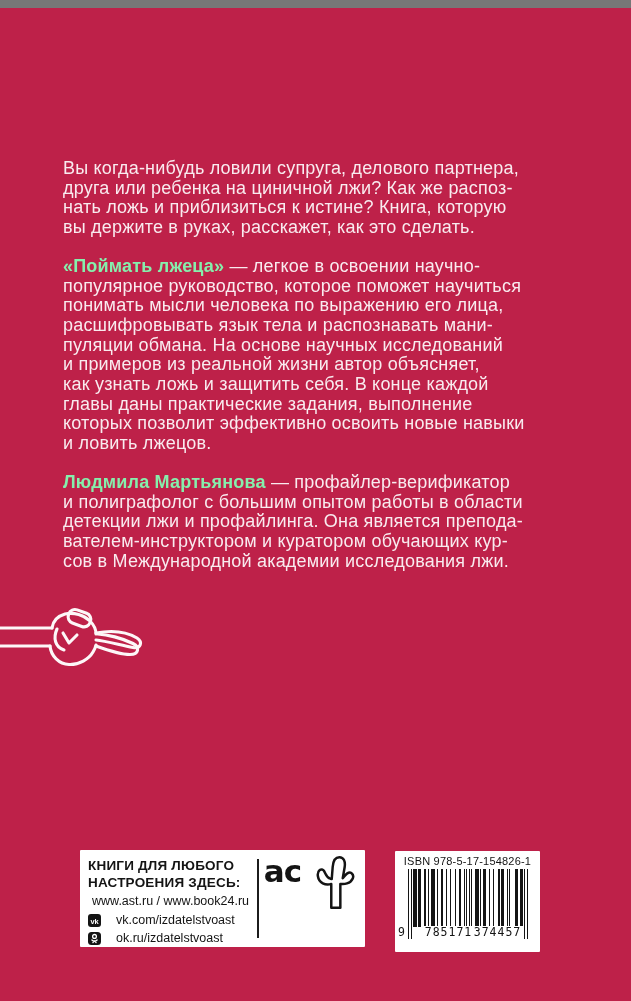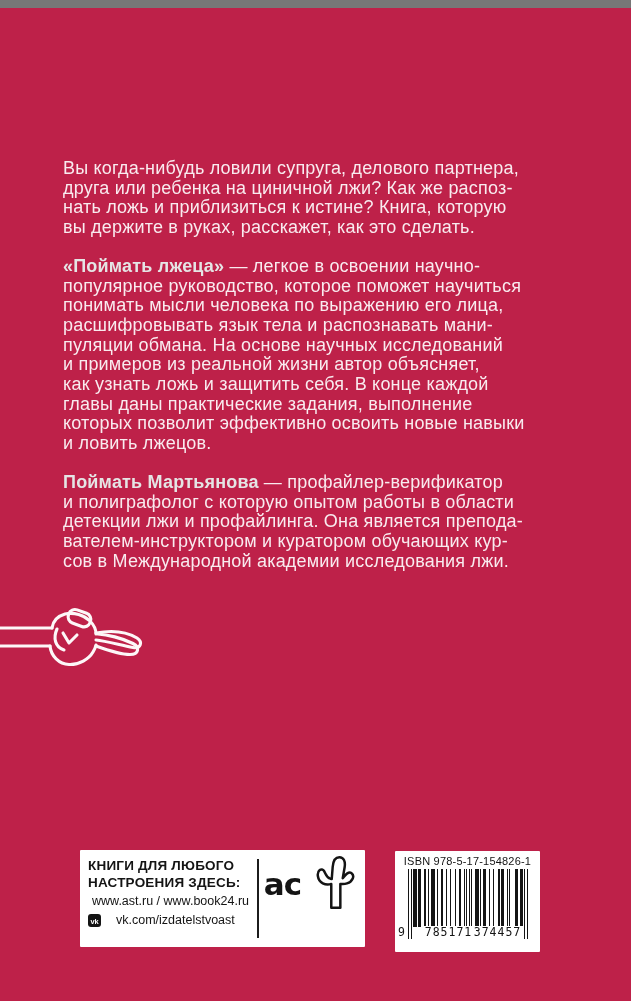--- a/index.html
+++ b/index.html
@@ -14,37 +14,37 @@
     position:relative;width:631px;height:1001px;margin:8px auto;
     background:var(--background);overflow:hidden;
   }
   
   .copy{
     position:absolute;left:63px;top:151px;width:520px;
     color:var(--body-text);
     font-size:18px;line-height:19.7px;letter-spacing:.2px;
   }
   .copy p{margin:0 0 19px;white-space:pre-line;}
-  .copy b{font-weight:700;color:#e5e5e5;}
+  .copy b{font-weight:700;color:#86efac;}
   
   .hand{position:absolute;left:0;top:592px;}
   .hand path,.hand rect{fill:none;stroke:#FDF7F8;stroke-width:3.1;stroke-linecap:round;stroke-linejoin:round;}
   
   .pub-box{
     position:absolute;left:80px;top:842px;width:285px;height:97px;
     background:var(--box-bg);border-radius:1px;color:var(--box-text);
   }
   .pub-left{position:absolute;left:8px;top:7px;width:165px;}
   .pub-header{font-weight:700;font-size:13.5px;line-height:17px;letter-spacing:.2px;white-space:pre-line;}
   .pub-sites{font-size:12.5px;line-height:17px;margin-top:2px;text-align:center;}
   .soc-row{display:flex;align-items:center;gap:15px;font-size:12.5px;line-height:16px;margin-top:2px;}
   .soc-ic{width:13px;height:13px;flex:0 0 auto;display:block;}
   .pub-divider{position:absolute;left:177px;top:9px;bottom:9px;width:1.5px;background:#1c1c1c;}
   .pub-right{position:absolute;left:179px;top:4px;width:104px;text-align:center;}
-  .logo-row{display:flex;align-items:center;justify-content:center;gap:15px;height:56px;}
+  .logo-row{display:flex;align-items:flex-start;justify-content:center;gap:15px;height:56px;}
   .logo-as{font-family:"DejaVu Sans",sans-serif;font-weight:900;font-size:31px;line-height:30px;letter-spacing:-1px;transform:translateY(2px);}
   .logo-caption{font-weight:700;font-size:9.5px;line-height:13px;letter-spacing:.6px;margin-top:3px;white-space:pre-line;}
   
   .bc-box{
     position:absolute;left:395px;top:843px;width:145px;height:101px;
     background:var(--box-bg);border-radius:1px;color:var(--box-text);
   }
   .bc-isbn{position:absolute;left:0;right:0;top:4px;text-align:center;font-size:11px;letter-spacing:.2px;}
   .bc-bars{position:absolute;left:13px;top:18px;}
   .bc-digits{position:absolute;left:0;top:75px;width:100%;height:13px;
@@ -67,22 +67,22 @@
     <p><b>«Поймать лжеца»</b><span> — легкое в освоении научно-
 популярное руководство, которое поможет научиться
 понимать мысли человека по выражению его лица,
 расшифровывать язык тела и распознавать мани-
 пуляции обмана. На основе научных исследований
 и примеров из реальной жизни автор объясняет,
 как узнать ложь и защитить себя. В конце каждой
 главы даны практические задания, выполнение
 которых позволит эффективно освоить новые навыки
 и ловить лжецов.</span></p>
-    <p><b>Поймать Мартьянова</b><span> — профайлер-верификатор
-и полиграфолог с которую опытом работы в области
+    <p><b>Людмила Мартьянова</b><span> — профайлер-верификатор
+и полиграфолог с большим опытом работы в области
 детекции лжи и профайлинга. Она является препода-
 вателем-инструктором и куратором обучающих кур-
 сов в Международной академии исследования лжи.</span></p>
   </div>
 
   <svg class="hand" width="150" height="78" viewBox="0 0 150 78" aria-hidden="true">
 
     <path d="M-3,28 H52"></path>
     <path d="M-3,46 H50"></path>
 
@@ -102,20 +102,28 @@
     <div class="pub-left">
       <div class="pub-header">КНИГИ ДЛЯ ЛЮБОГО
 НАСТРОЕНИЯ ЗДЕСЬ:</div>
       <div class="pub-sites">www.ast.ru / www.book24.ru</div>
       <div class="soc-row">
         <svg class="soc-ic" viewBox="0 0 13 13">
           <rect x="0" y="0" width="13" height="13" rx="3" fill="#141414"></rect>
           <text x="6.5" y="9.6" font-size="7.4" font-weight="bold" font-family="Liberation Sans, sans-serif" fill="#fff" text-anchor="middle">vk</text>
         </svg>
         <span>vk.com/izdatelstvoast</span>
+      </div>
+      <div class="soc-row">
+        <svg class="soc-ic" viewBox="0 0 13 13">
+          <rect x="0" y="0" width="13" height="13" rx="3.5" fill="#141414"></rect>
+          <circle cx="6.5" cy="4.4" r="1.9" fill="none" stroke="#fff" stroke-width="1.3"></circle>
+          <path d="M3.9,8 C5.5,9.6 7.5,9.6 9.1,8 M4.9,10.6 L6.5,8.9 L8.1,10.6" fill="none" stroke="#fff" stroke-width="1.3" stroke-linecap="round"></path>
+        </svg>
+        <span>ok.ru/izdatelstvoast</span>
       </div>
     </div>
     <div class="pub-divider"></div>
     <div class="pub-right">
       <div class="logo-row">
         <span class="logo-as">ас</span>
         <svg width="42" height="56" viewBox="0 0 44 58">
           <path d="M16,56 L16,31 C10,33 3,30 2,23 C1,17 6,13.5 8.5,17.5 C10.5,21 11,24.5 15,25.5 L16.5,25.8
                    L17.5,13 C18,7 20.5,3 24.5,3 C29,3 31,7.5 30,13.5 L28,25
                    C31,21.5 34,17.5 37,19.5 C41,22.5 38.5,28.5 32.5,30.5 C30,31.3 27.5,31.3 25.5,31 L25.5,56 Z" fill="#fff" stroke="#141414" stroke-width="2.6" stroke-linejoin="round"></path>

